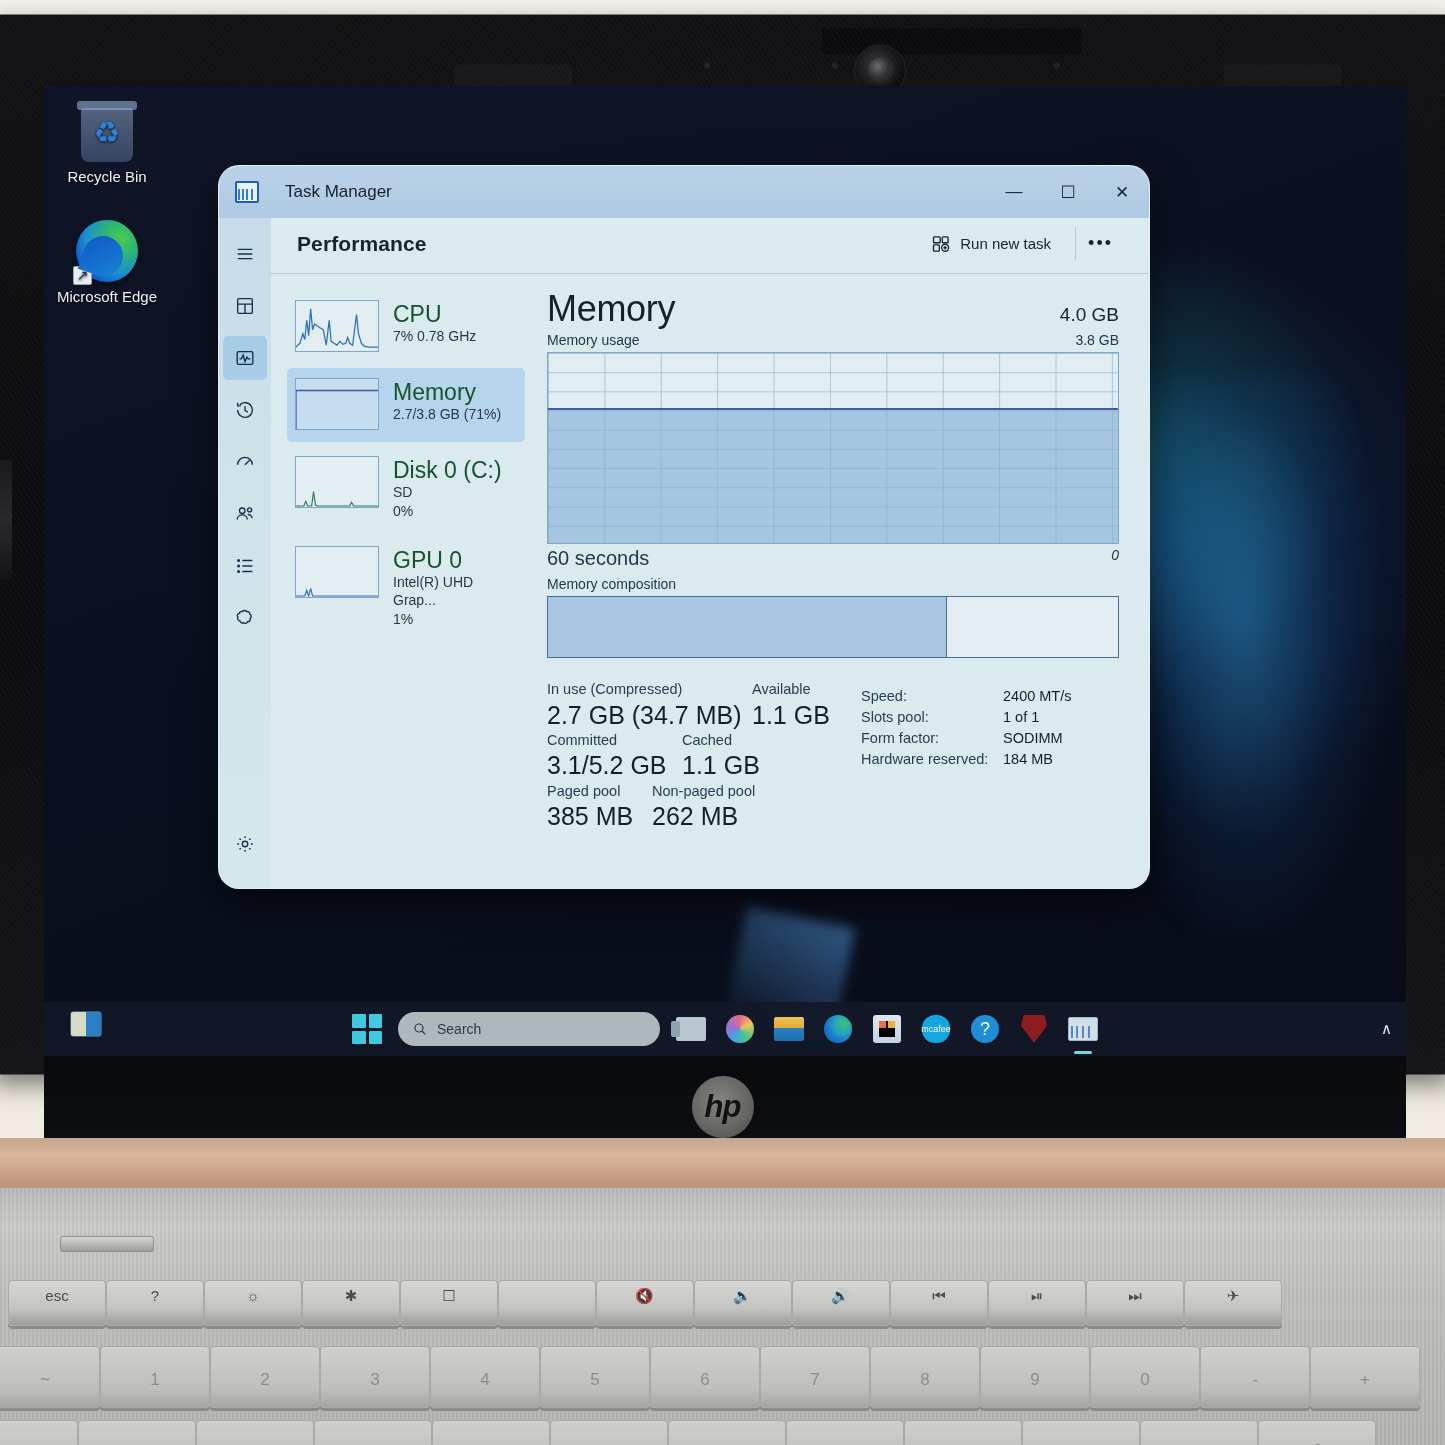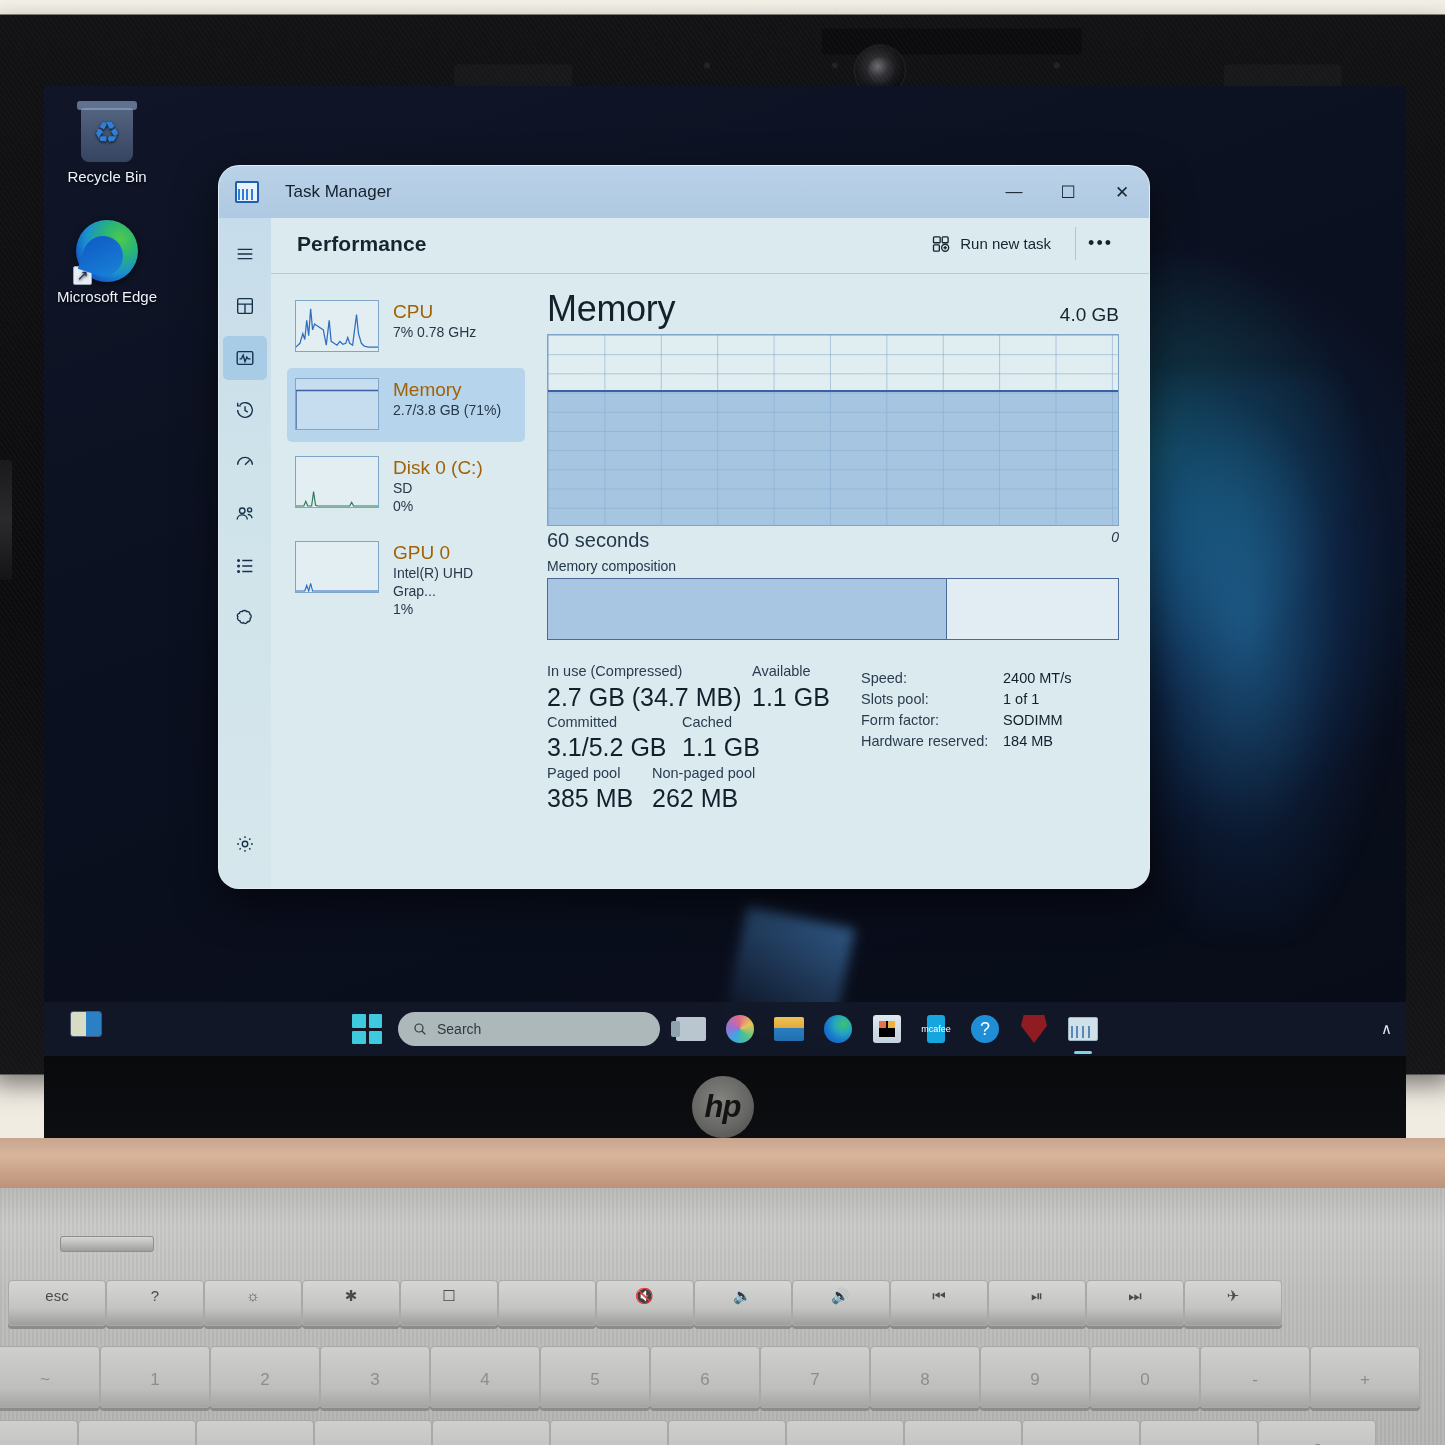--- a/index.html
+++ b/index.html
@@ -186,21 +186,21 @@
     display:flex; gap:14px; align-items:flex-start; padding:10px 8px 12px 8px;
     border-radius:5px; margin-bottom:4px;
   }
   .dev.sel{ background:rgba(160,198,232,.62); }
   .dev-thumb{
     width:84px; height:52px; flex:0 0 84px; position:relative;
     border:1px solid #7fa6c8; background:rgba(255,255,255,.22);
   }
   .dev-thumb svg{ position:absolute; inset:0; width:100%; height:100%; }
   .dev-txt{ padding-top:1px; }
-  .dev-name{ font-size:19px; color:#a16207; line-height:1.15; }
+  .dev-name{ font-size:23px; color:#14532d; line-height:1.15; }
   .dev-sub{ font-size:14px; color:#27384a; line-height:1.3; }
 
   
   .detail{ flex:1; padding:14px 30px 0 14px; min-width:0; }
   .detail-top{ display:flex; align-items:baseline; }
   .detail-top h2{ font-size:36px; font-weight:400; color:#14202c; letter-spacing:-.3px; }
   .detail-top .cap{ margin-left:auto; font-size:19px; color:#16222e; }
   .graph-label-row{ display:flex; align-items:baseline; margin-top:2px; }
   .graph-label-row .l{ font-size:14px; color:#24384b; }
   .graph-label-row .r{ margin-left:auto; font-size:14px; color:#24384b; }
@@ -289,21 +289,21 @@
     background: radial-gradient(circle at 70% 32%, #3ec36a 0%, #23a6c0 34%, #1977cc 62%, #1155b8 100%); }
   .store{ width:28px; height:28px; border-radius:3px;
     background:linear-gradient(180deg,#dfe8ef,#c3d2de); position:relative; }
   .store::after{ content:""; position:absolute; left:6px; top:6px; width:16px; height:16px;
     background:
       linear-gradient(90deg,#e8704a 0 7px, transparent 7px 9px, #f2b03a 9px 16px),
       linear-gradient(180deg,#000 0 0);
     background-size:100% 7px,100% 100%; background-repeat:no-repeat;
     box-shadow:inset 0 9px 0 0 rgba(0,0,0,0);
   }
-  .appblue{ width:18px; height:28px; border-radius:3px; background:#15a6e0;
+  .appblue{ width:28px; height:28px; border-radius:13px; background:#15a6e0;
     color:#fff; font-size:9px; display:flex; align-items:center; justify-content:center; }
   .helpic{ width:28px; height:28px; border-radius:50%; background:#1f8ed6;
     color:#fff; font-size:18px; display:flex; align-items:center; justify-content:center; }
   .redic{ width:26px; height:28px; background:#8e1c20;
     clip-path: polygon(10% 0,90% 0,100% 38%,50% 100%,0 38%); }
   .tmtb{ width:30px; height:24px; background:#cfe0e8; border:1px solid #9fb6c4; border-radius:2px;
     position:relative; overflow:hidden; }
   .tmtb::after{ content:""; position:absolute; left:2px; bottom:2px; right:2px; height:12px;
     background:
       linear-gradient(90deg,#5b86b8 0 2px,transparent 2px 5px,#5b86b8 5px 7px,transparent 7px 11px,
@@ -555,20 +555,24 @@
 
             </div>
 
             <div class="detail">
 
               <div class="detail-top">
                 <h2>Memory</h2>
                 <div class="cap">4.0 GB</div>
               </div>
 
+              <div class="graph-label-row">
+                <div class="l">Memory usage</div>
+                <div class="r">3.8 GB</div>
+              </div>
 
               <div class="usage-graph">
                 <div class="grid"></div>
                 <div class="fill"></div>
               </div>
 
               <div class="graph-foot">
                 <div class="l">60 seconds</div>
                 <div class="r">0</div>
               </div>

